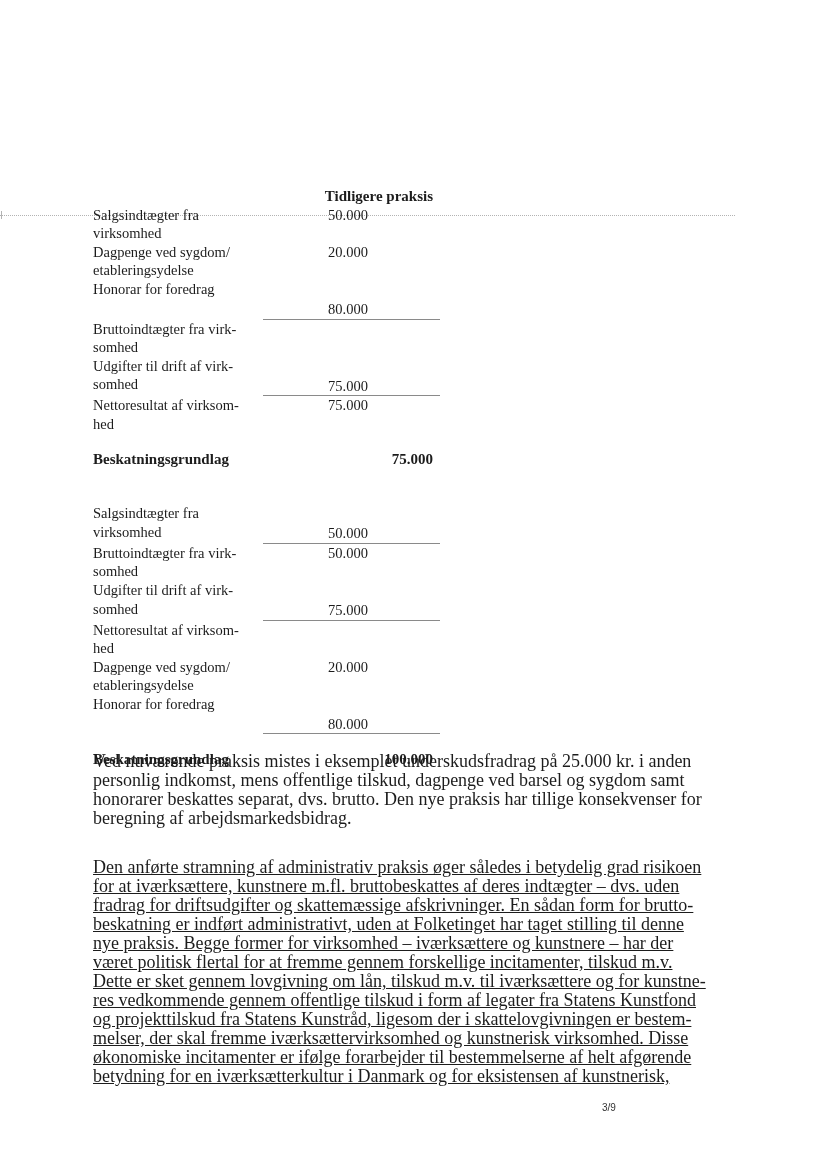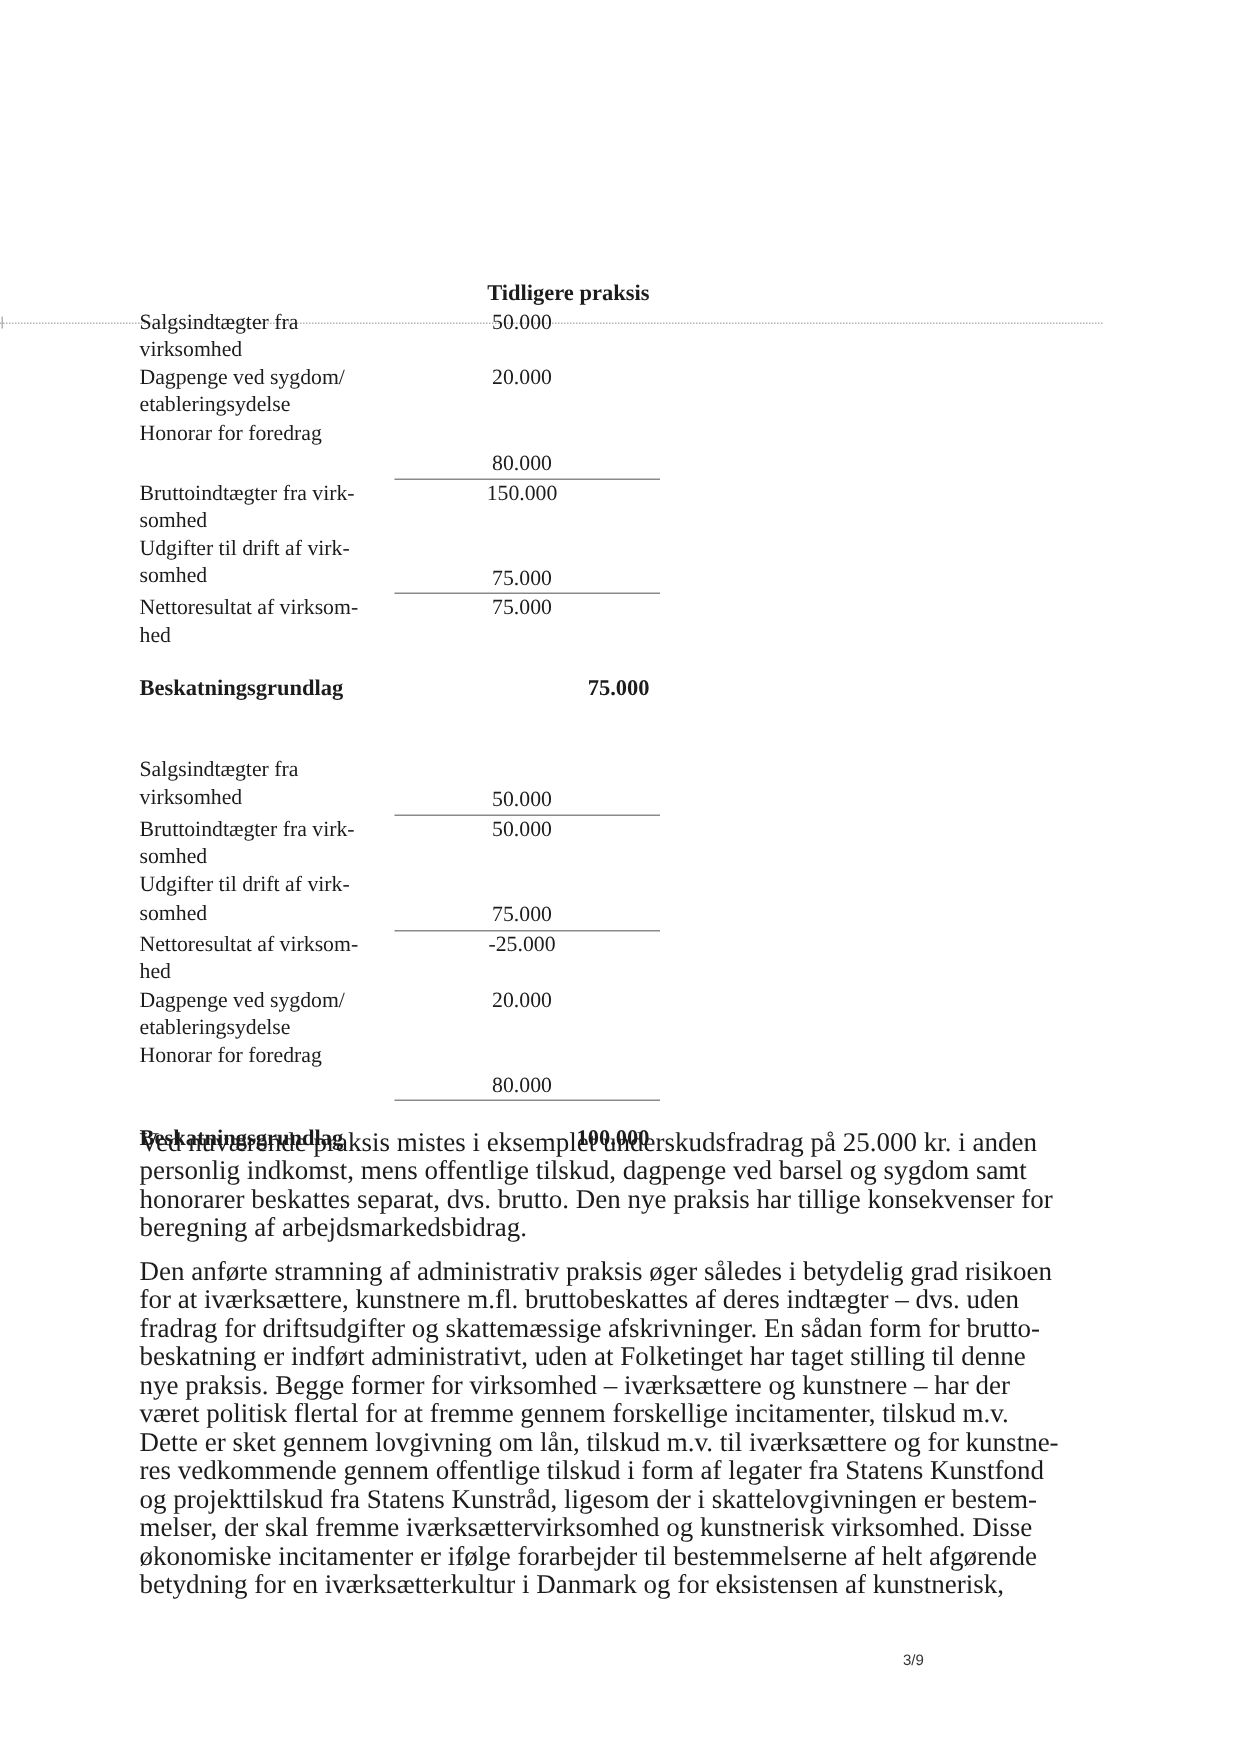--- a/index.html
+++ b/index.html
@@ -86,21 +86,21 @@
   .paragraphs {
     position: absolute;
     left: 93px;
     top: 752px;
     width: 700px;
     z-index: 1;
     font-size: 18px;
     line-height: 19px;
   }
   .para { white-space: pre-line; }
-  .para + .para { margin-top: 10px; }
+  .para + .para { margin-top: 30px; text-decoration: underline; }
   
   .page-number {
     position: absolute;
     left: 602px;
     top: 1102px;
     font-family: "Liberation Sans", sans-serif;
     font-size: 10px;
     color: var(--page-number);
     z-index: 1;
   }
@@ -128,21 +128,20 @@
   </div>
 
   <div class="t-row rule">
     <div class="t-label">Honorar for foredrag</div>
     <div class="t-value">80.000</div>
   </div>
 
   <div class="t-row">
     <div class="t-label">Bruttoindtægter fra virk-
 somhed</div>
-    <div class="t-value">150.000</div>
   </div>
 
   <div class="t-row rule">
     <div class="t-label">Udgifter til drift af virk-
 somhed</div>
     <div class="t-value">75.000</div>
   </div>
 
   <div class="t-row">
     <div class="t-label">Nettoresultat af virksom-
@@ -172,21 +171,20 @@
 
   <div class="t-row rule">
     <div class="t-label">Udgifter til drift af virk-
 somhed</div>
     <div class="t-value">75.000</div>
   </div>
 
   <div class="t-row">
     <div class="t-label">Nettoresultat af virksom-
 hed</div>
-    <div class="t-value">-25.000</div>
   </div>
 
   <div class="t-row">
     <div class="t-label">Dagpenge ved sygdom/
 etableringsydelse</div>
     <div class="t-value">20.000</div>
   </div>
 
   <div class="t-row rule">
     <div class="t-label">Honorar for foredrag</div>

